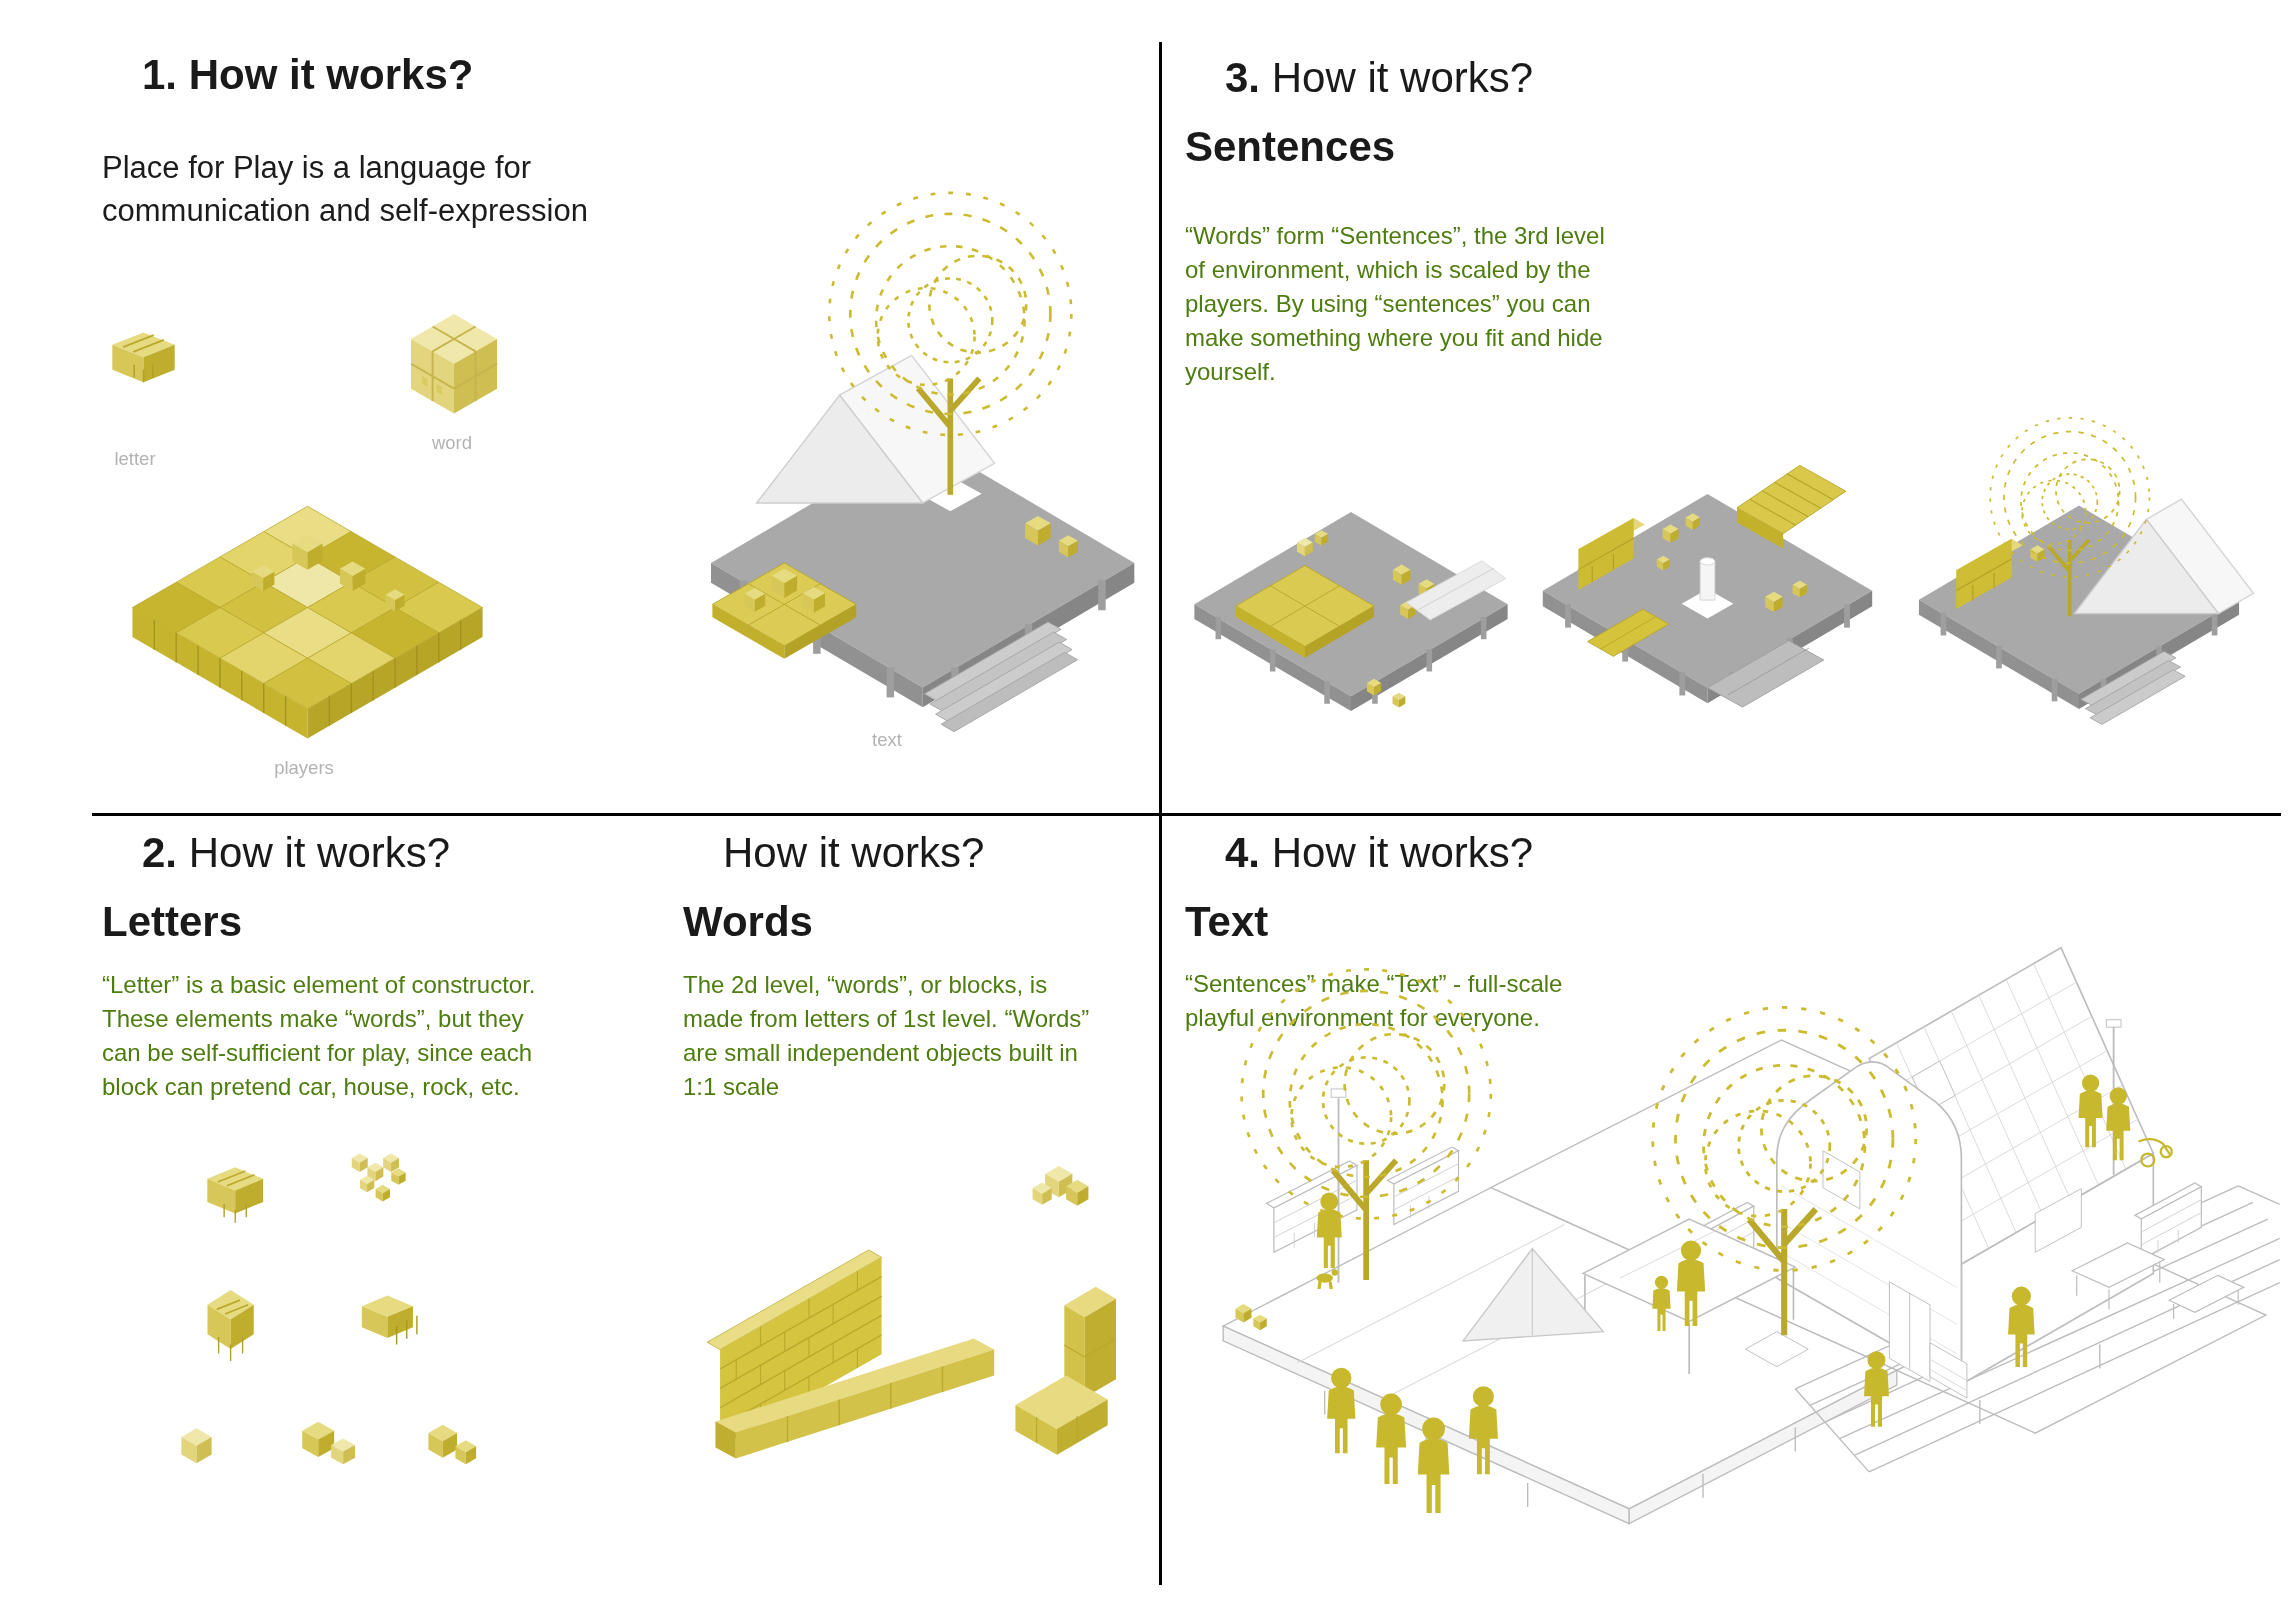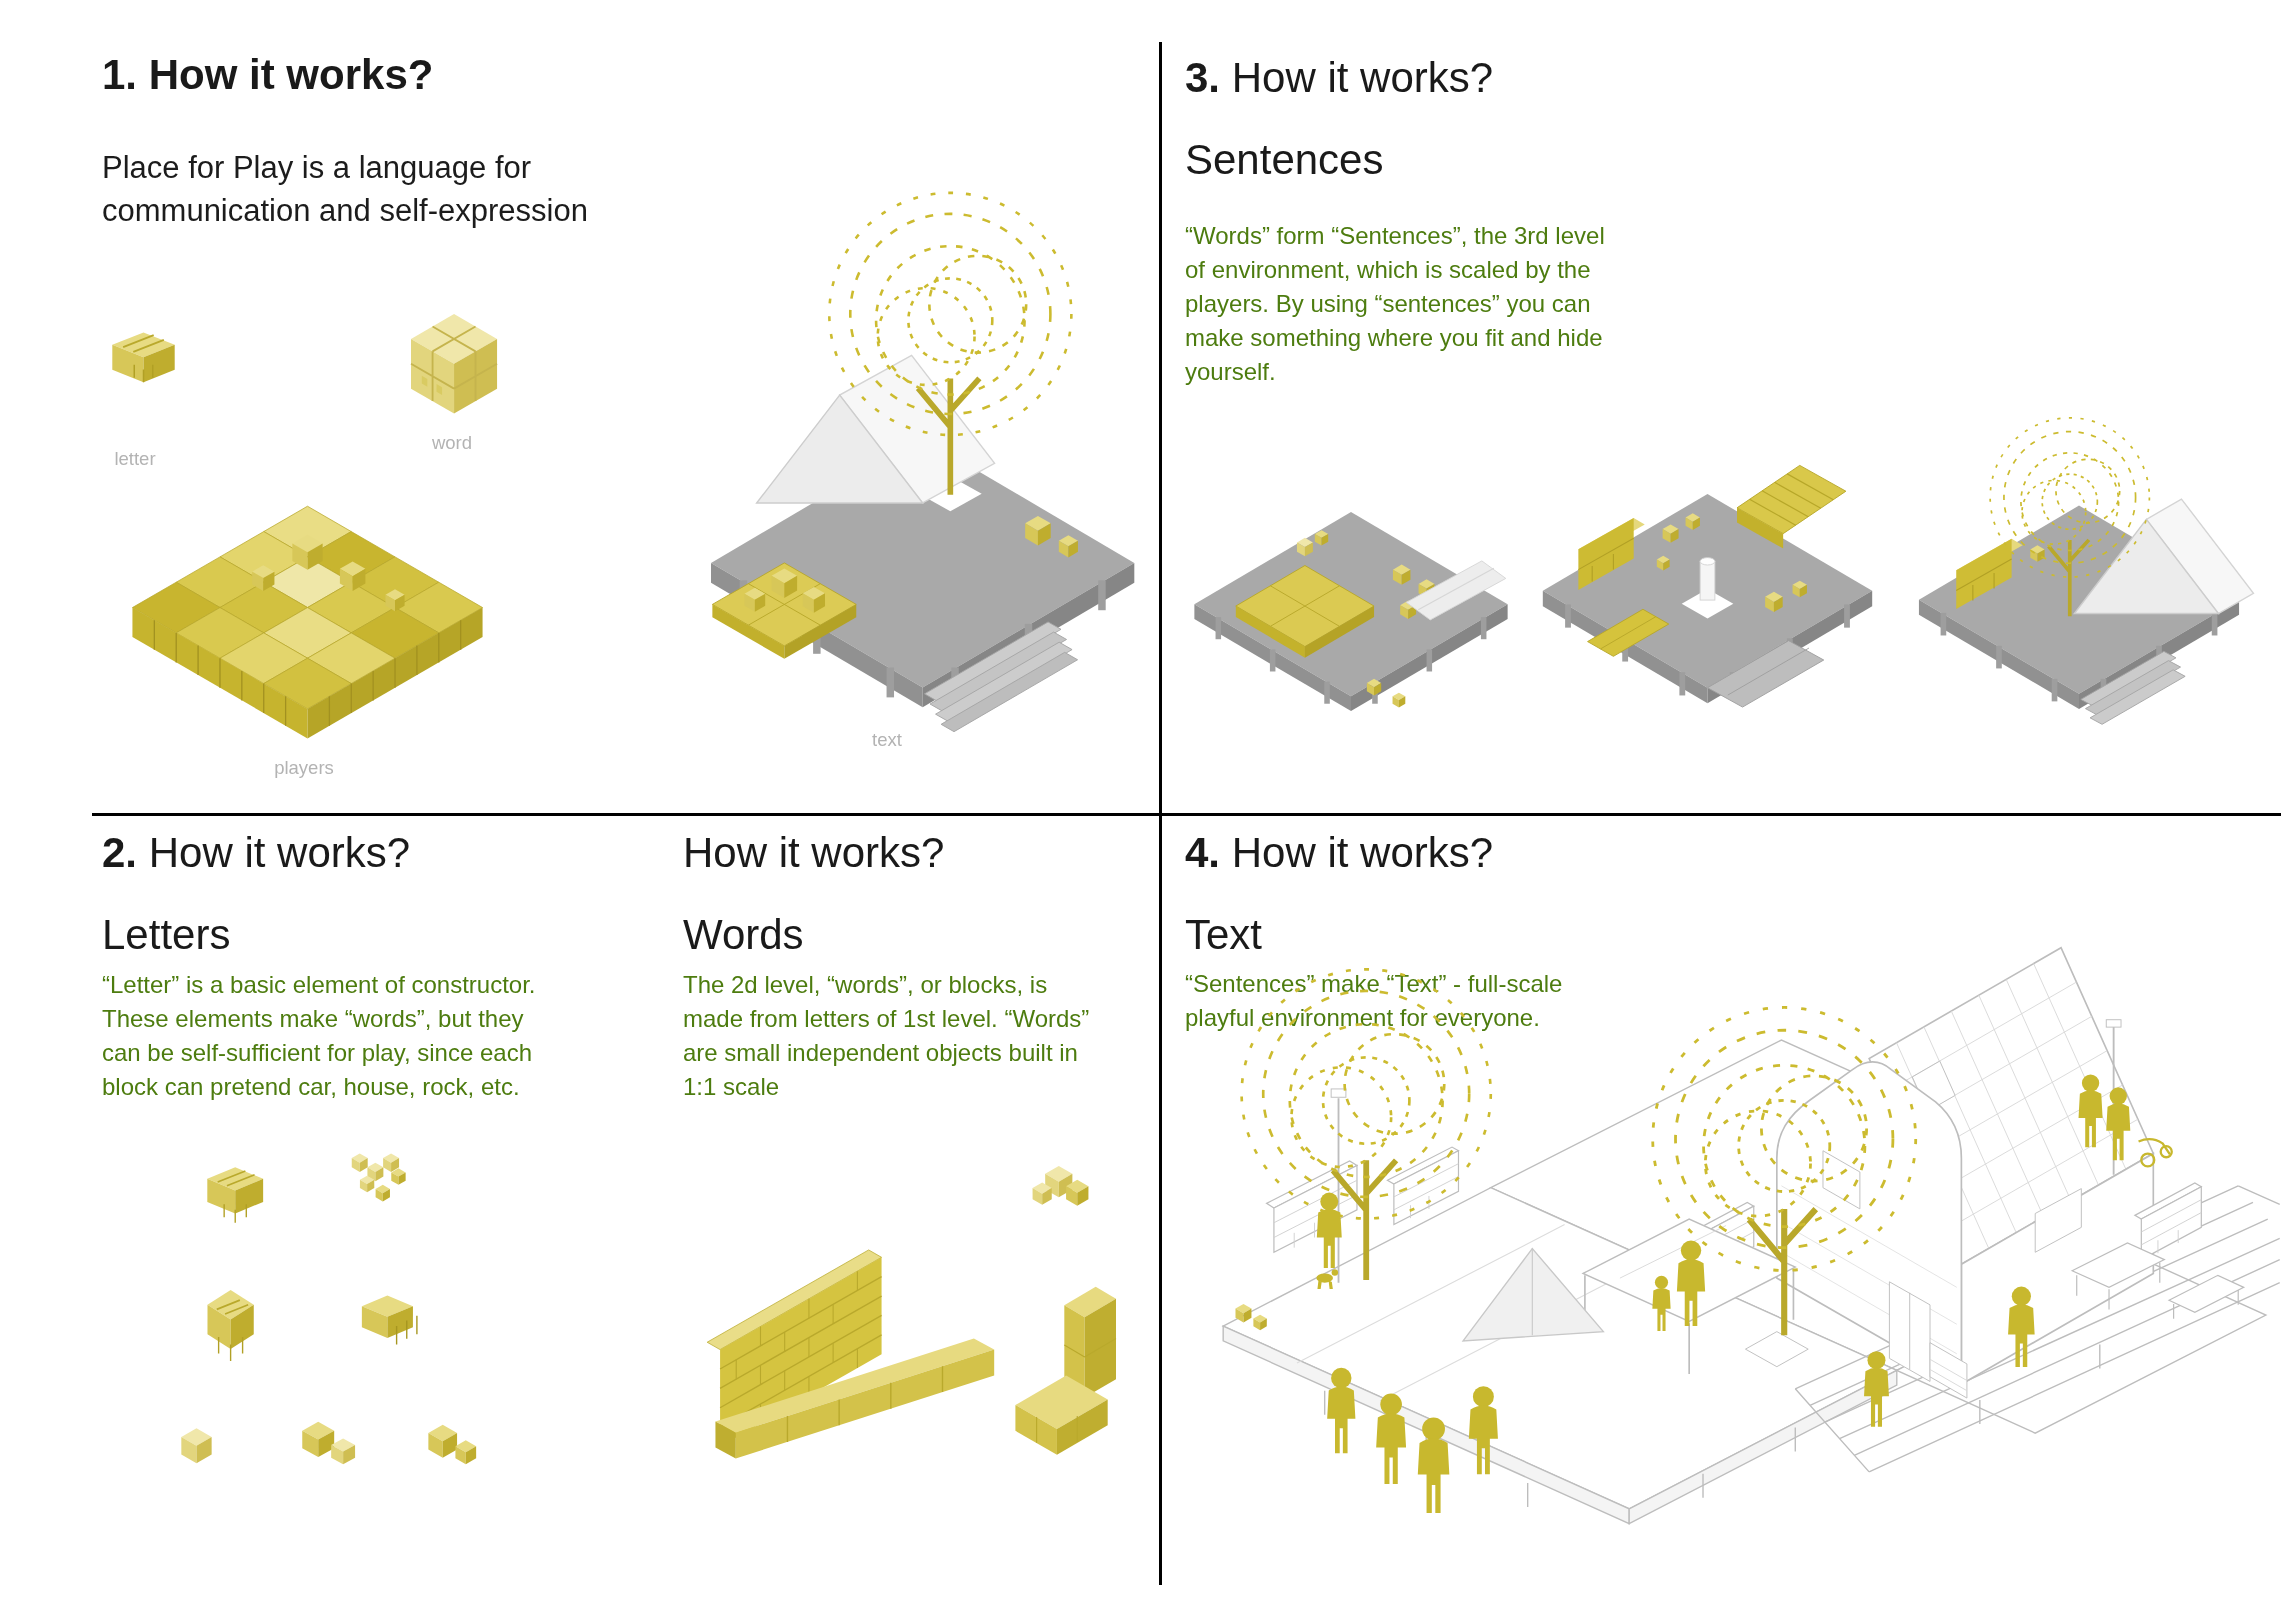--- a/index.html
+++ b/index.html
@@ -1,23 +1,23 @@
 <!DOCTYPE html>
 <html style="font-size:14.8px"><head>
 <meta charset="utf-8">
 <style>
   * { margin:0; padding:0; box-sizing:border-box; }
   html,body { width:2289px; height:1619px; }
   body { background:#ffffff; font-family:"Liberation Sans", sans-serif; position:relative; overflow:hidden; color:#1a1a1a; }
   .abs { position:absolute; }
   .divider { position:absolute; background:#000; }
-  h2.panel-head { font-size:42px; font-weight:400; white-space:nowrap; }
+  h2.panel-head { font-size:42px; font-weight:400; white-space:nowrap;margin-left:40px; }
   h2.panel-head .num { font-weight:700; }
   h2.all-bold { font-weight:700; }
-  h3.panel-sub { font-size:42px; font-weight:400; margin-top:23px; }
+  h3.panel-sub { font-size:42px; font-weight:700; margin-top:10px; }
   p.panel-body { font-size:24px; line-height:1.42; color:#4d7c0f; margin-top:27px; }
   p.lead { font-size:31px; line-height:1.4; color:#1c1c1c; }
   .mini-label { font-size:18.5px; color:#b3b3b3; text-align:center; }
   svg { display:block; }
 </style>
 </head>
 <body>
 
 <div class="abs" style="inset:0">
 

